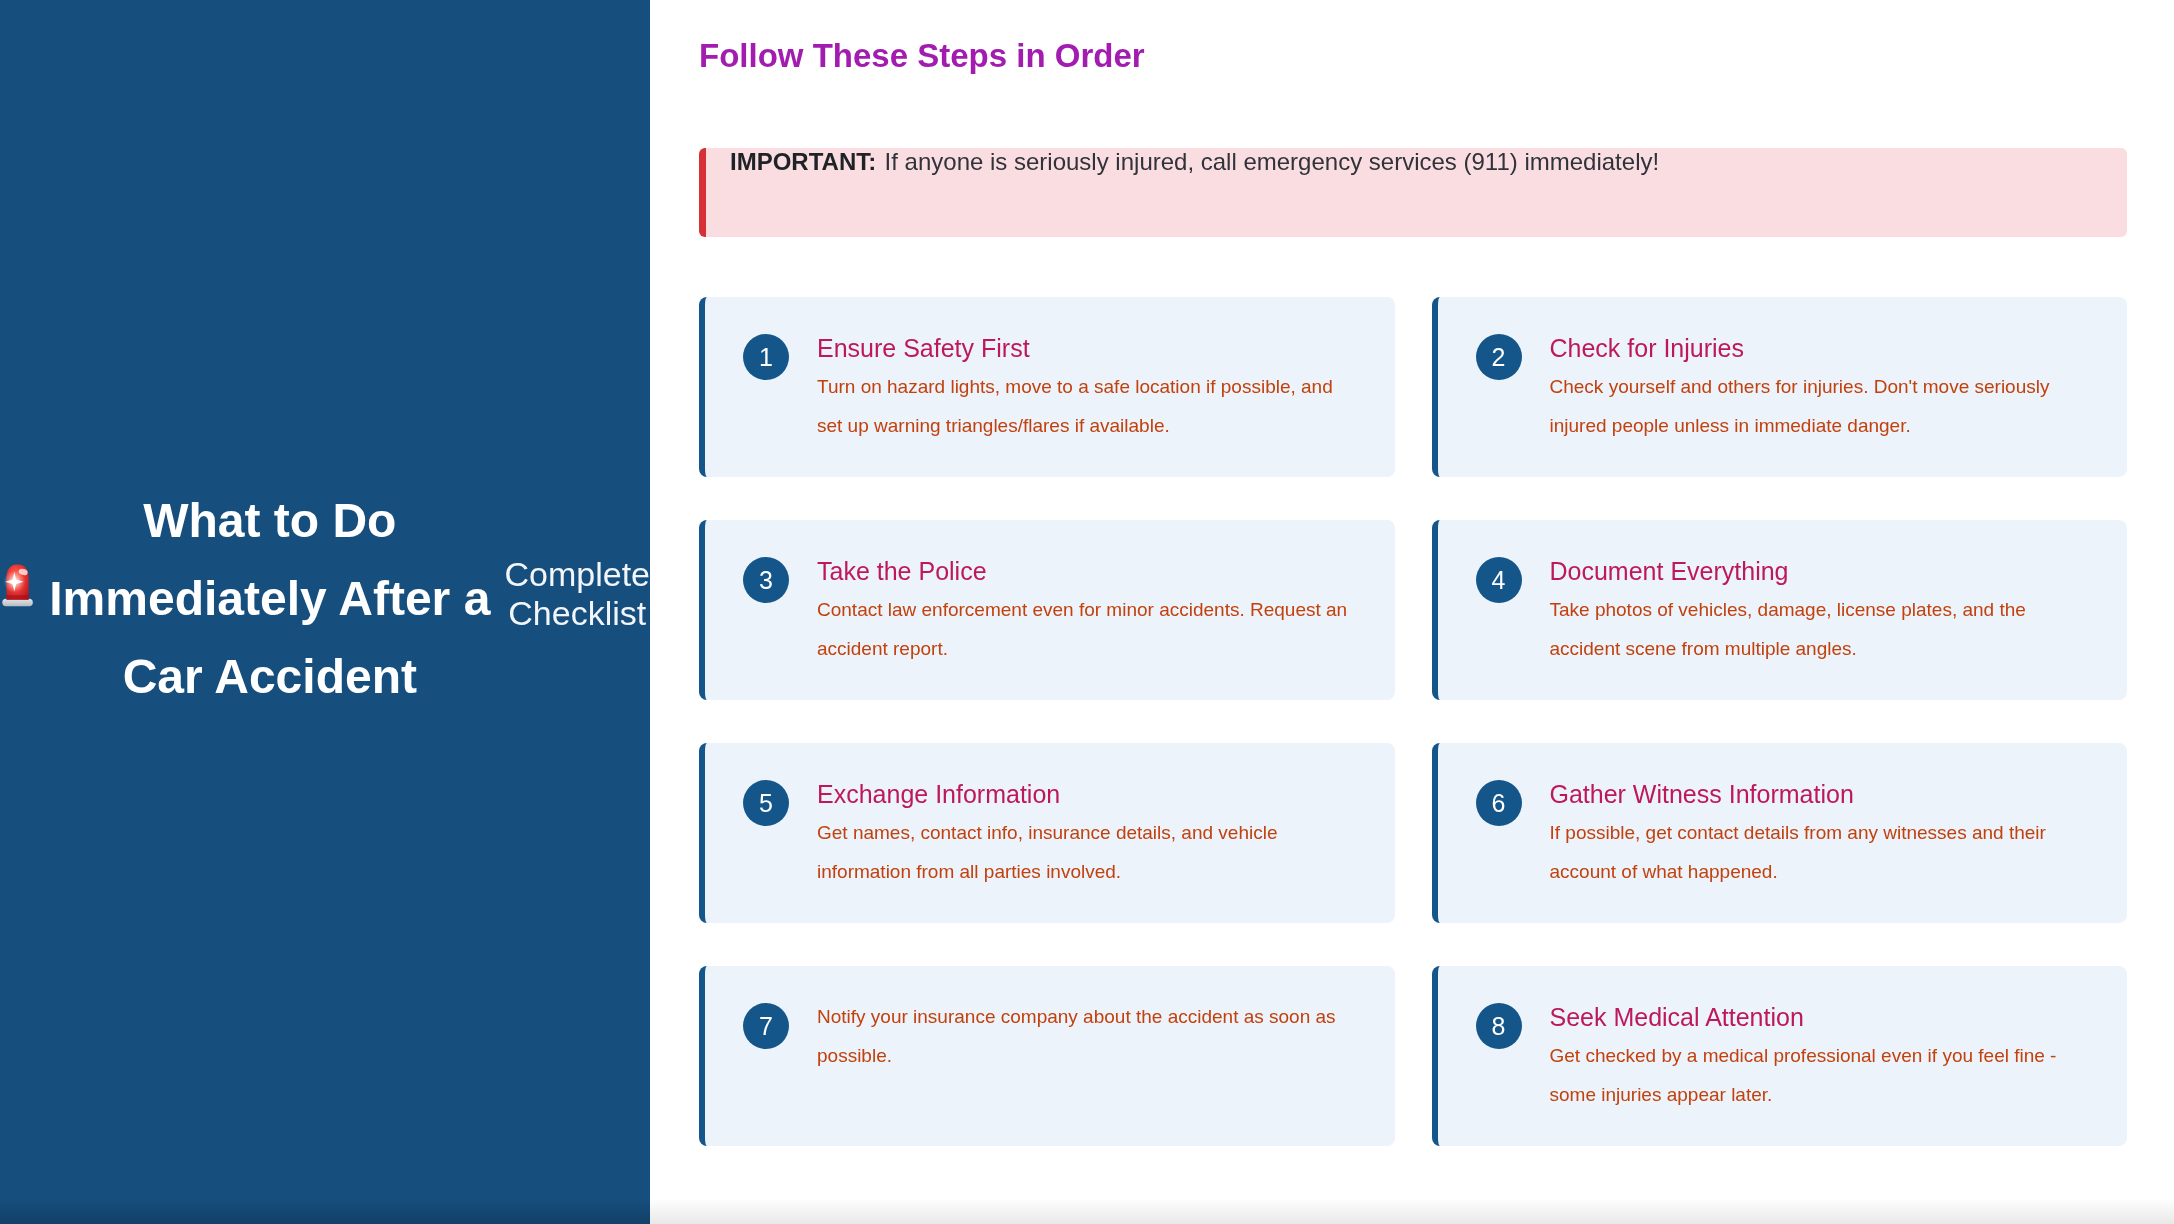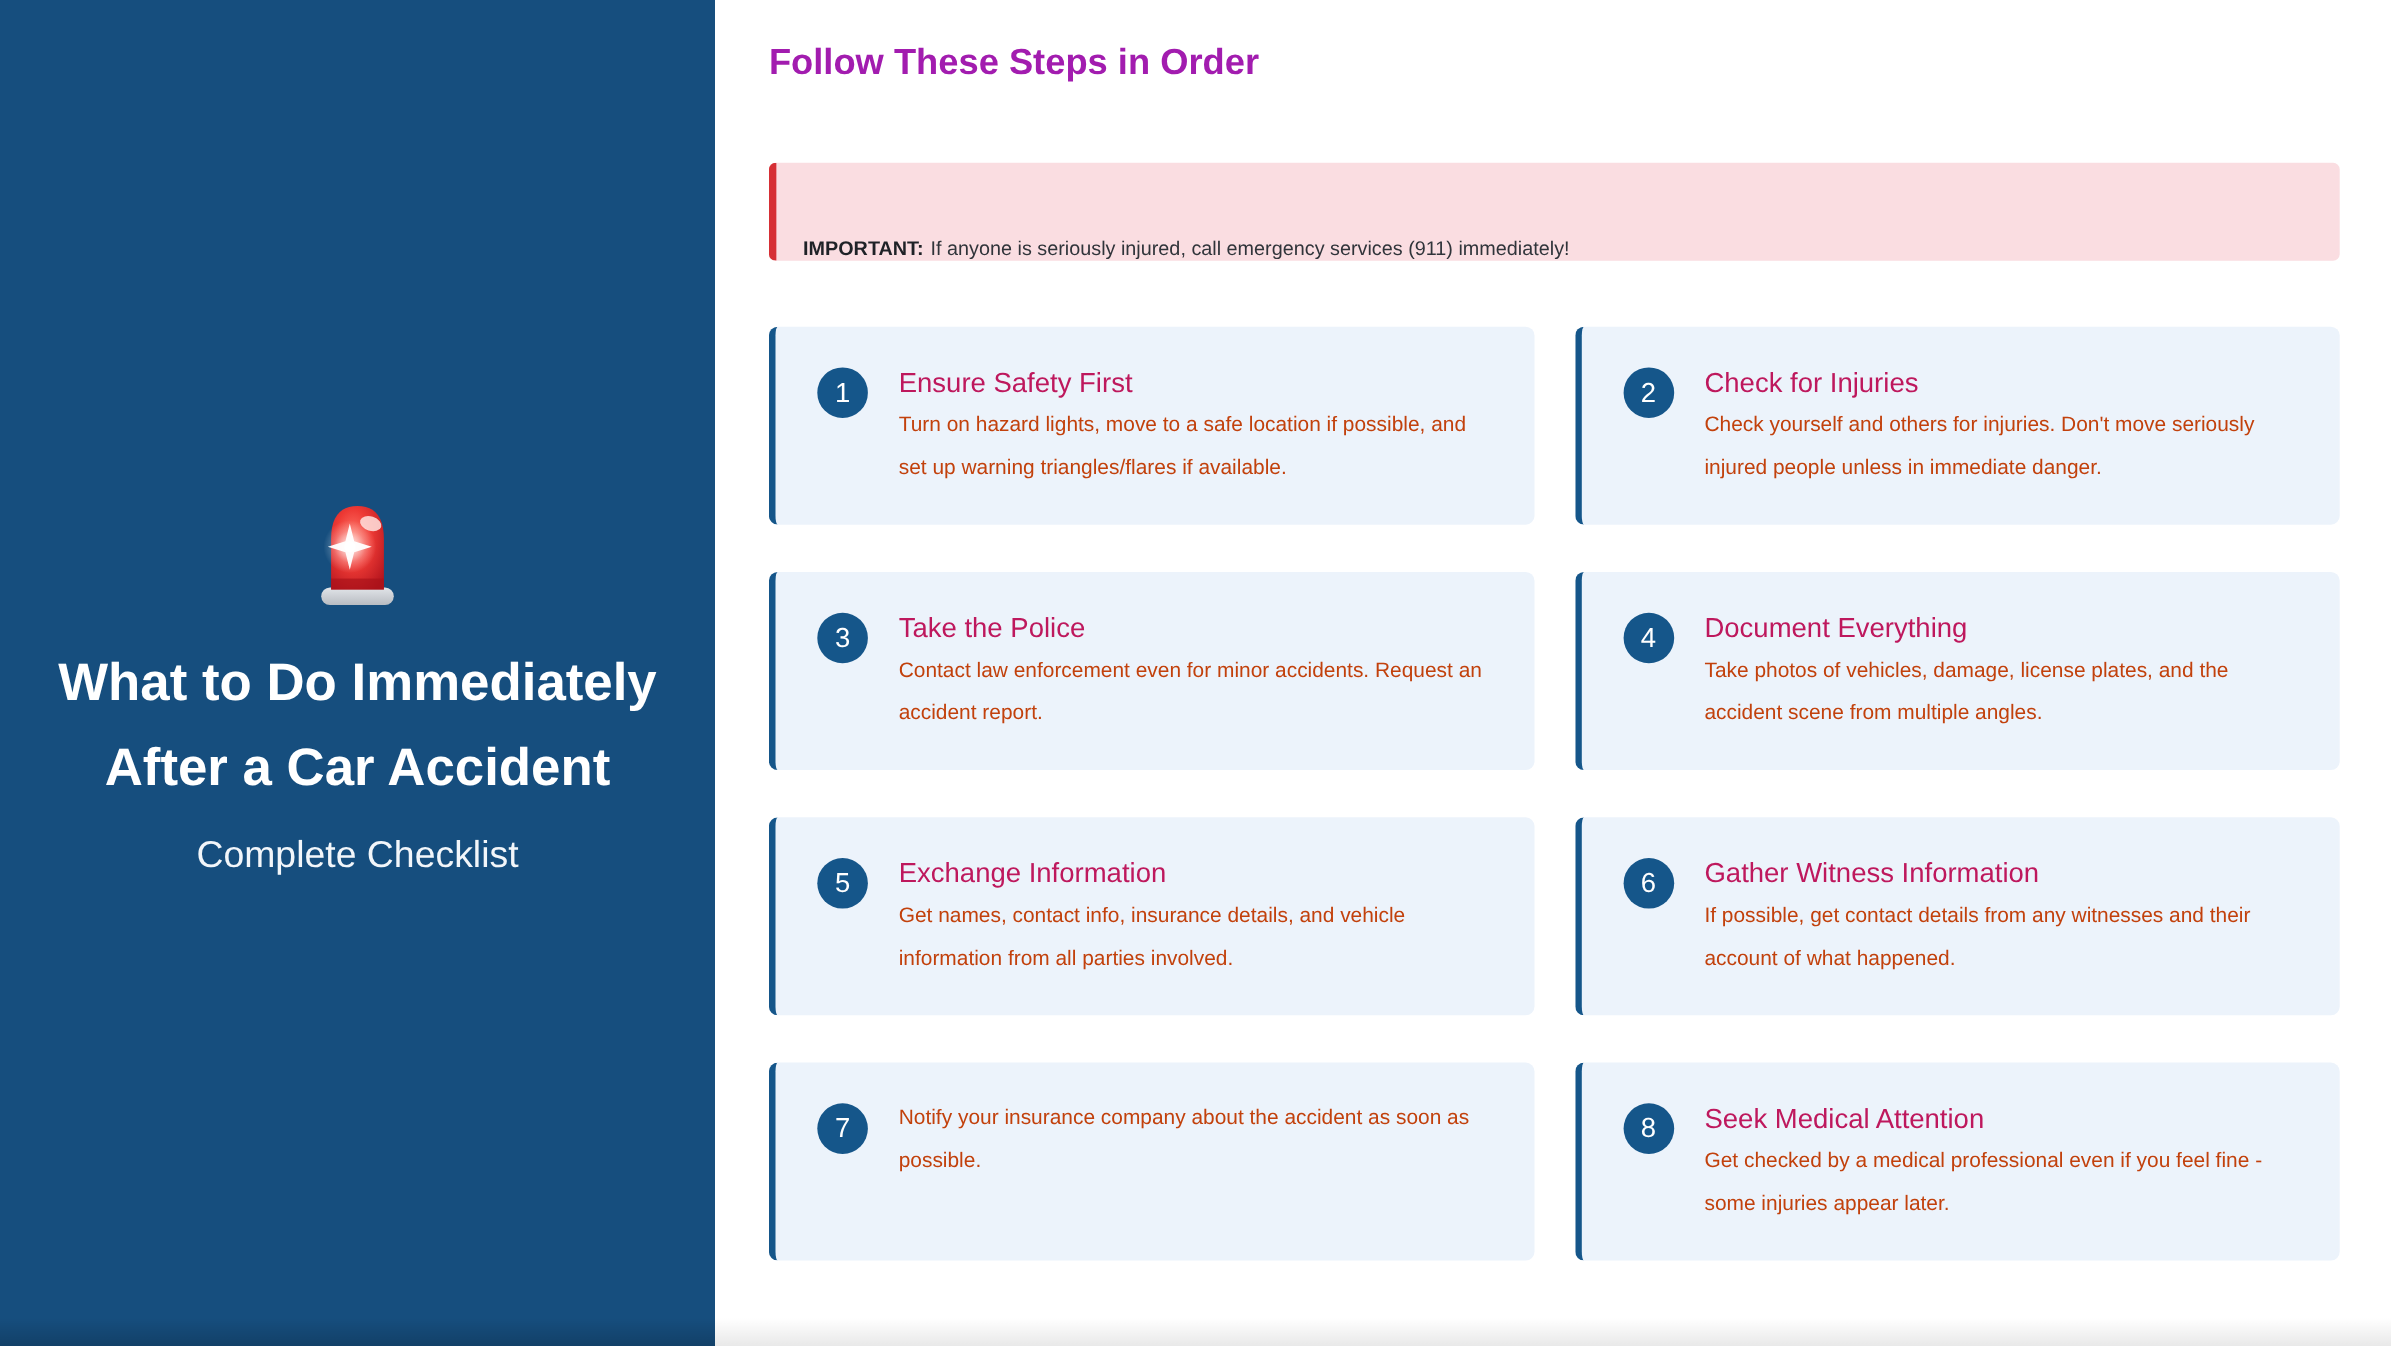--- a/index.html
+++ b/index.html
@@ -17,21 +17,21 @@
   
   .sidebar {
     width: 650px; min-width: 650px; height: 100%;
     background: #164e7e; color: #ffffff;
     text-align: center; position: relative;
   }
   .sidebar::after {
     content: ""; position: absolute; left: 0; right: 0; bottom: 0; height: 26px;
     background: linear-gradient(rgba(0,0,0,0), rgba(0,0,0,0.18));
   }
-  .sidebar-content { margin-top: 452px; display: flex; flex-direction: column; align-items: center; }
+  .sidebar-content { margin-top: 452px; display: flex; flex-direction: row; align-items: center; }
   .siren { width: 76px; height: 100px; }
   .sidebar-title {
     margin: 30px 0 0 0; max-width: 600px;
     font-size: 48px; line-height: 78px; font-weight: bold; color: #ffffff;
   }
   .sidebar-subtitle {
     margin: 20px 0 0 0;
     font-size: 34px; font-weight: 400; color: #f2f6fa;
   }
 
@@ -46,22 +46,22 @@
     background: linear-gradient(rgba(255,255,255,0), rgba(0,0,0,0.09));
     pointer-events: none;
   }
   .heading {
     margin: 0; font-size: 33px; line-height: 40px;
     font-weight: bold; color: #a21caf;
   }
   .warning {
     margin-top: 72px; height: 89px;
     background: #fadde1; border-left: 7px solid #d62f35; border-radius: 6px;
-    display: flex; align-items: flex-end; padding: 0 24px;
-    font-size: 18px; color: #30343a;
+    display: flex; align-items: flex-start; padding: 0 24px;
+    font-size: 24px; color: #30343a;
   }
   .warning-label { font-weight: bold; color: #1f2227; margin-right: 0.35em; }
 
   .grid {
     margin-top: 60px;
     display: grid; grid-template-columns: 1fr 1fr;
     column-gap: 37px; row-gap: 43px;
   }
   .card {
     background: #ecf3fb; border-left: 6px solid #15568a; border-radius: 8px;

